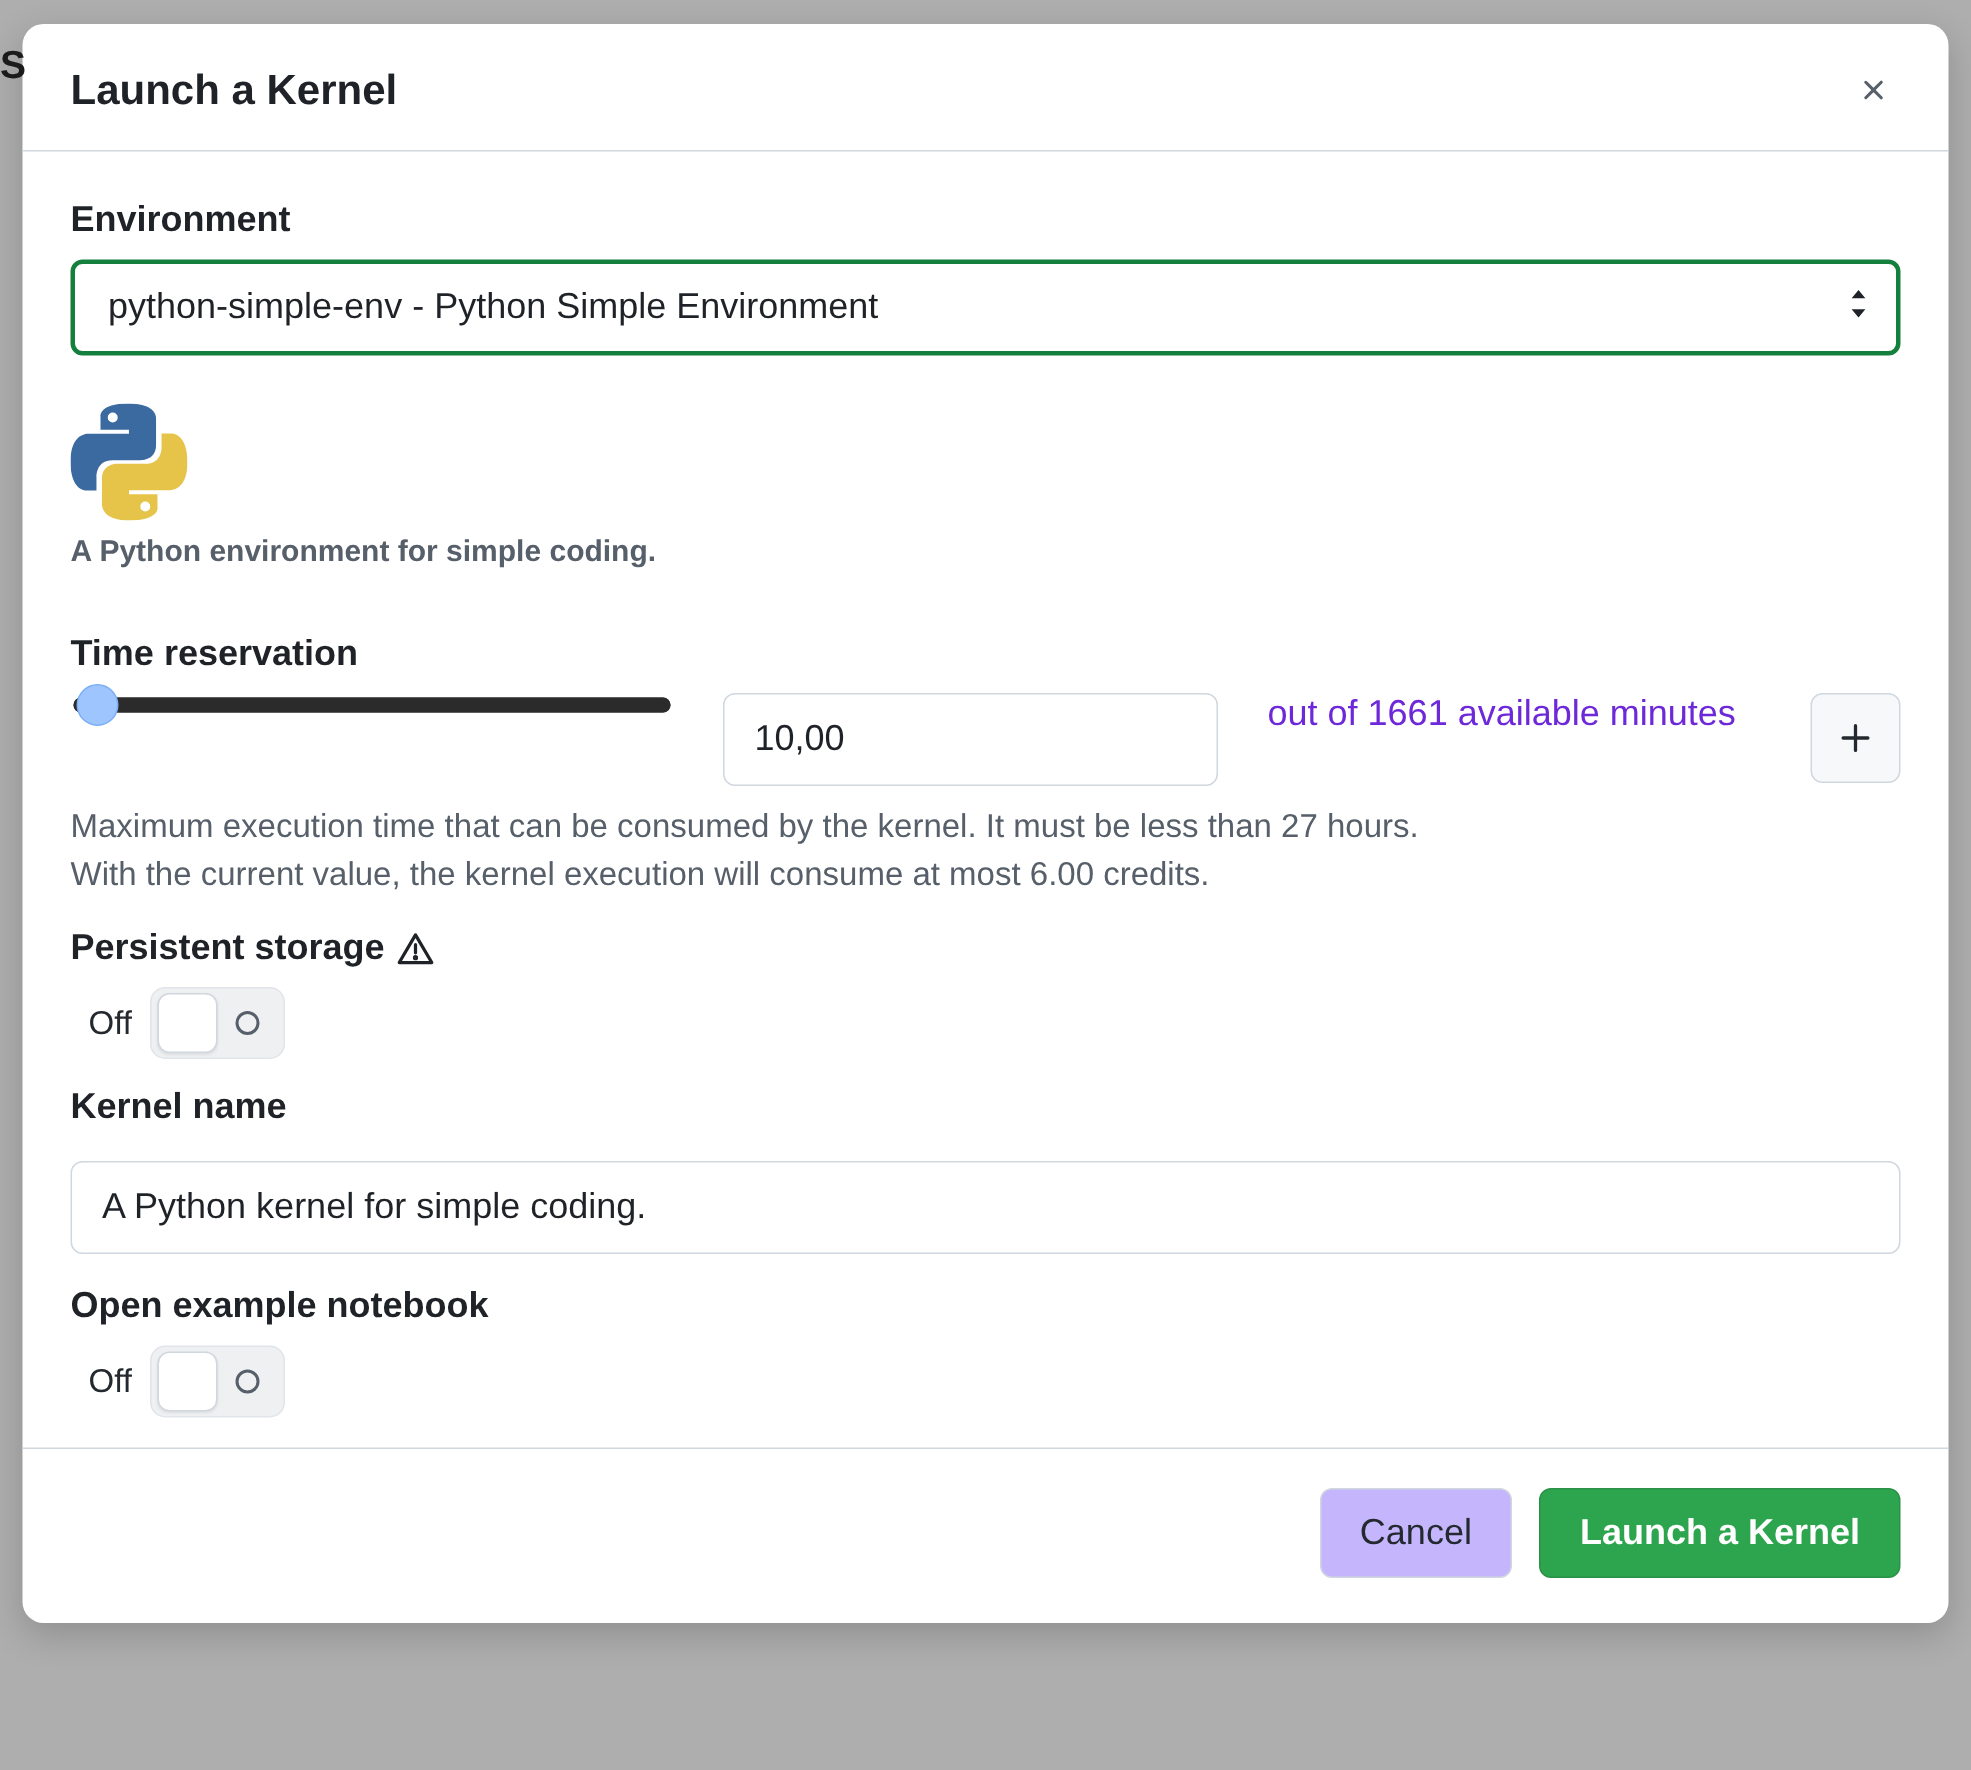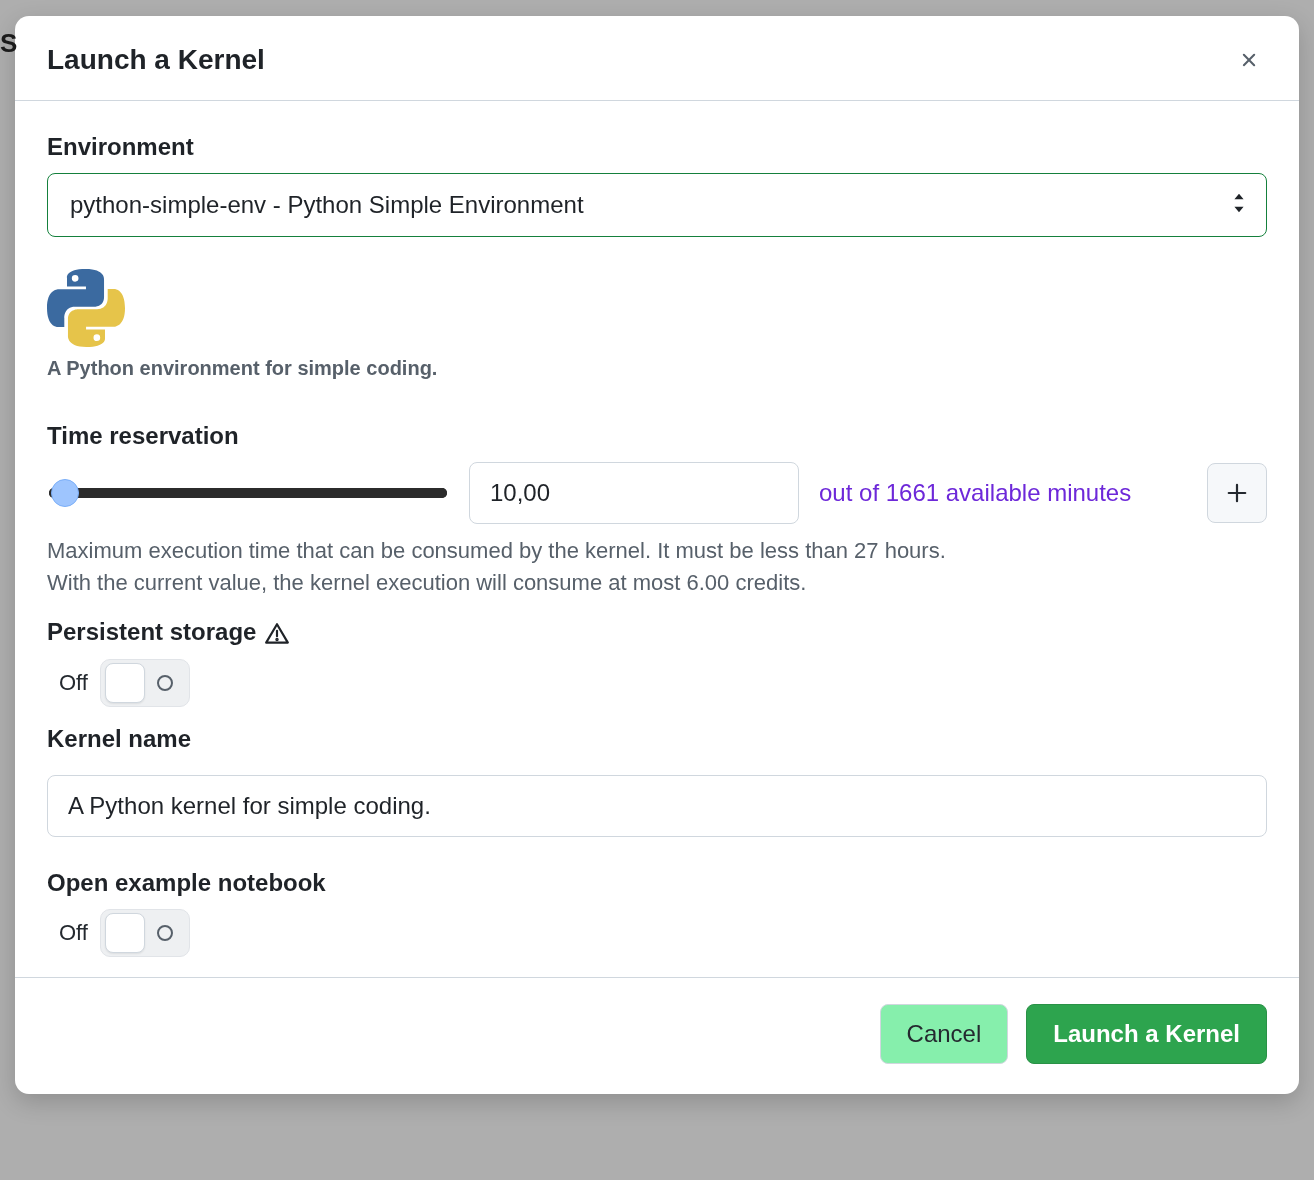--- a/index.html
+++ b/index.html
@@ -66,21 +66,21 @@
     gap: 8px;
   }
   .env-select-wrapper {
     position: relative;
     width: 100%;
     margin-bottom: 32px;
   }
   .env-select {
     width: 100%;
     height: 64px;
-    border: 1px solid #15803d;
+    border: 3px solid #15803d;
     border-radius: 8px;
     background: #ffffff;
     font-size: 24px;
     padding: 0 48px 0 22px;
     color: #1f2328;
     appearance: none;
     -webkit-appearance: none;
     display: flex;
     align-items: center;
     cursor: pointer;
@@ -101,22 +101,22 @@
   }
   .env-logo svg { width: 78px; height: 78px; }
   .env-desc {
     font-size: 20px;
     font-weight: 700;
     color: #57606a;
     margin: 0 0 42px 0;
   }
   .time-row {
     display: flex;
-    align-items: center;
-    gap: 20px;
+    align-items: flex-start;
+    gap: 33px;
     margin-bottom: 14px;
   }
   .slider-wrap { flex-shrink: 0; }
   .slider {
     -webkit-appearance: none;
     appearance: none;
     width: 398px;
     height: 10px;
     border-radius: 6px;
     background: #2b2b2b;
@@ -222,42 +222,42 @@
   .kernel-name-input {
     width: 100%;
     height: 62px;
     border: 1px solid #d0d7de;
     border-radius: 8px;
     font-size: 24px;
     padding: 0 20px;
     margin-top: 10px;
     color: #1f2328;
   }
-  .open-notebook-block { margin-top: 32px; margin-bottom: 8px; }
+  .open-notebook-block { margin-top: 21px; margin-bottom: 8px; }
   .modal-footer {
     border-top: 1px solid #d0d7de;
     padding: 26px 32px 30px 32px;
     display: flex;
     justify-content: flex-end;
     gap: 18px;
   }
   .btn {
     height: 60px;
     padding: 0 26px;
     border-radius: 8px;
     font-size: 24px;
     font-weight: 500;
     cursor: pointer;
     display: inline-flex;
     align-items: center;
     justify-content: center;
     border: 1px solid #d0d7de;
   }
   .btn-secondary {
-    background: #86efac;
+    background: #c4b5fd;
     color: #24292f;
     text-align: center;
   }
   .btn-primary {
     background: #2da44e;
     color: #ffffff;
     border-color: #2a9147;
     font-weight: 600;
   }
 </style>

